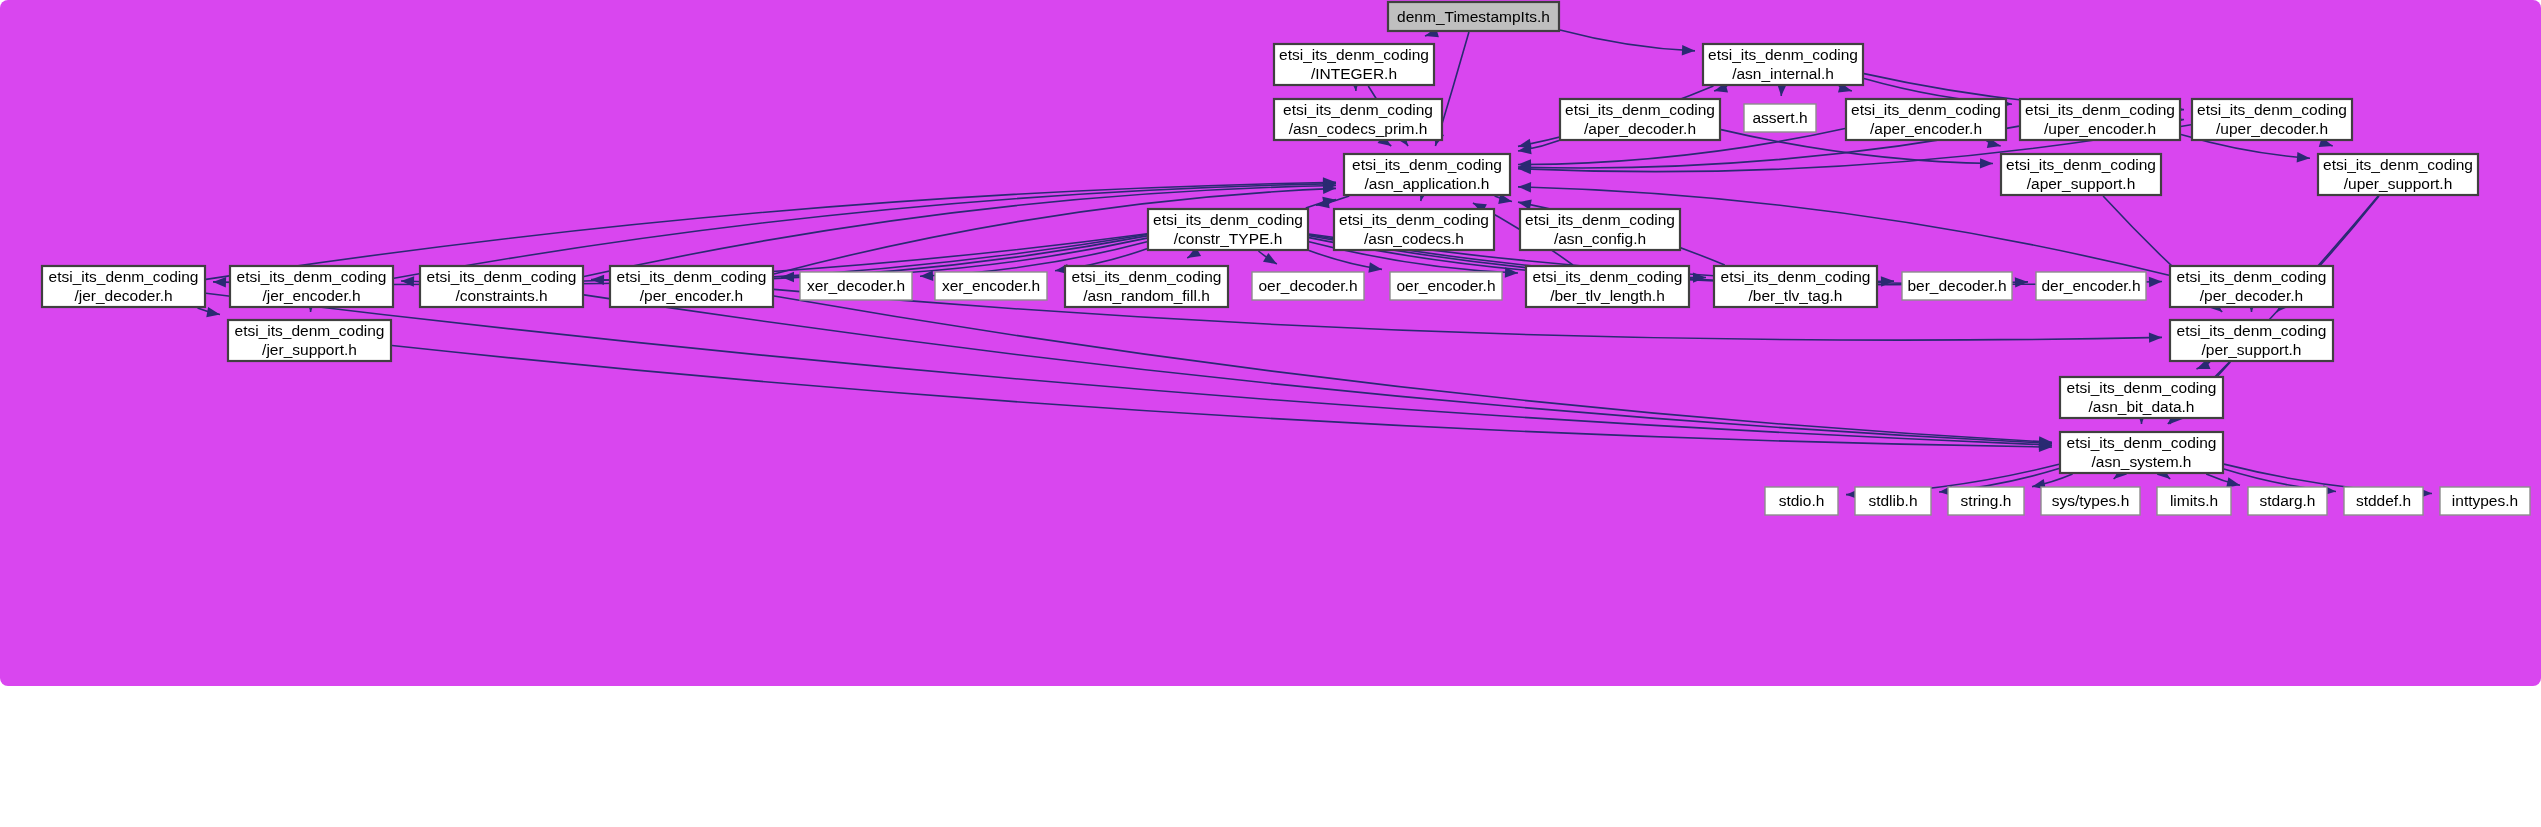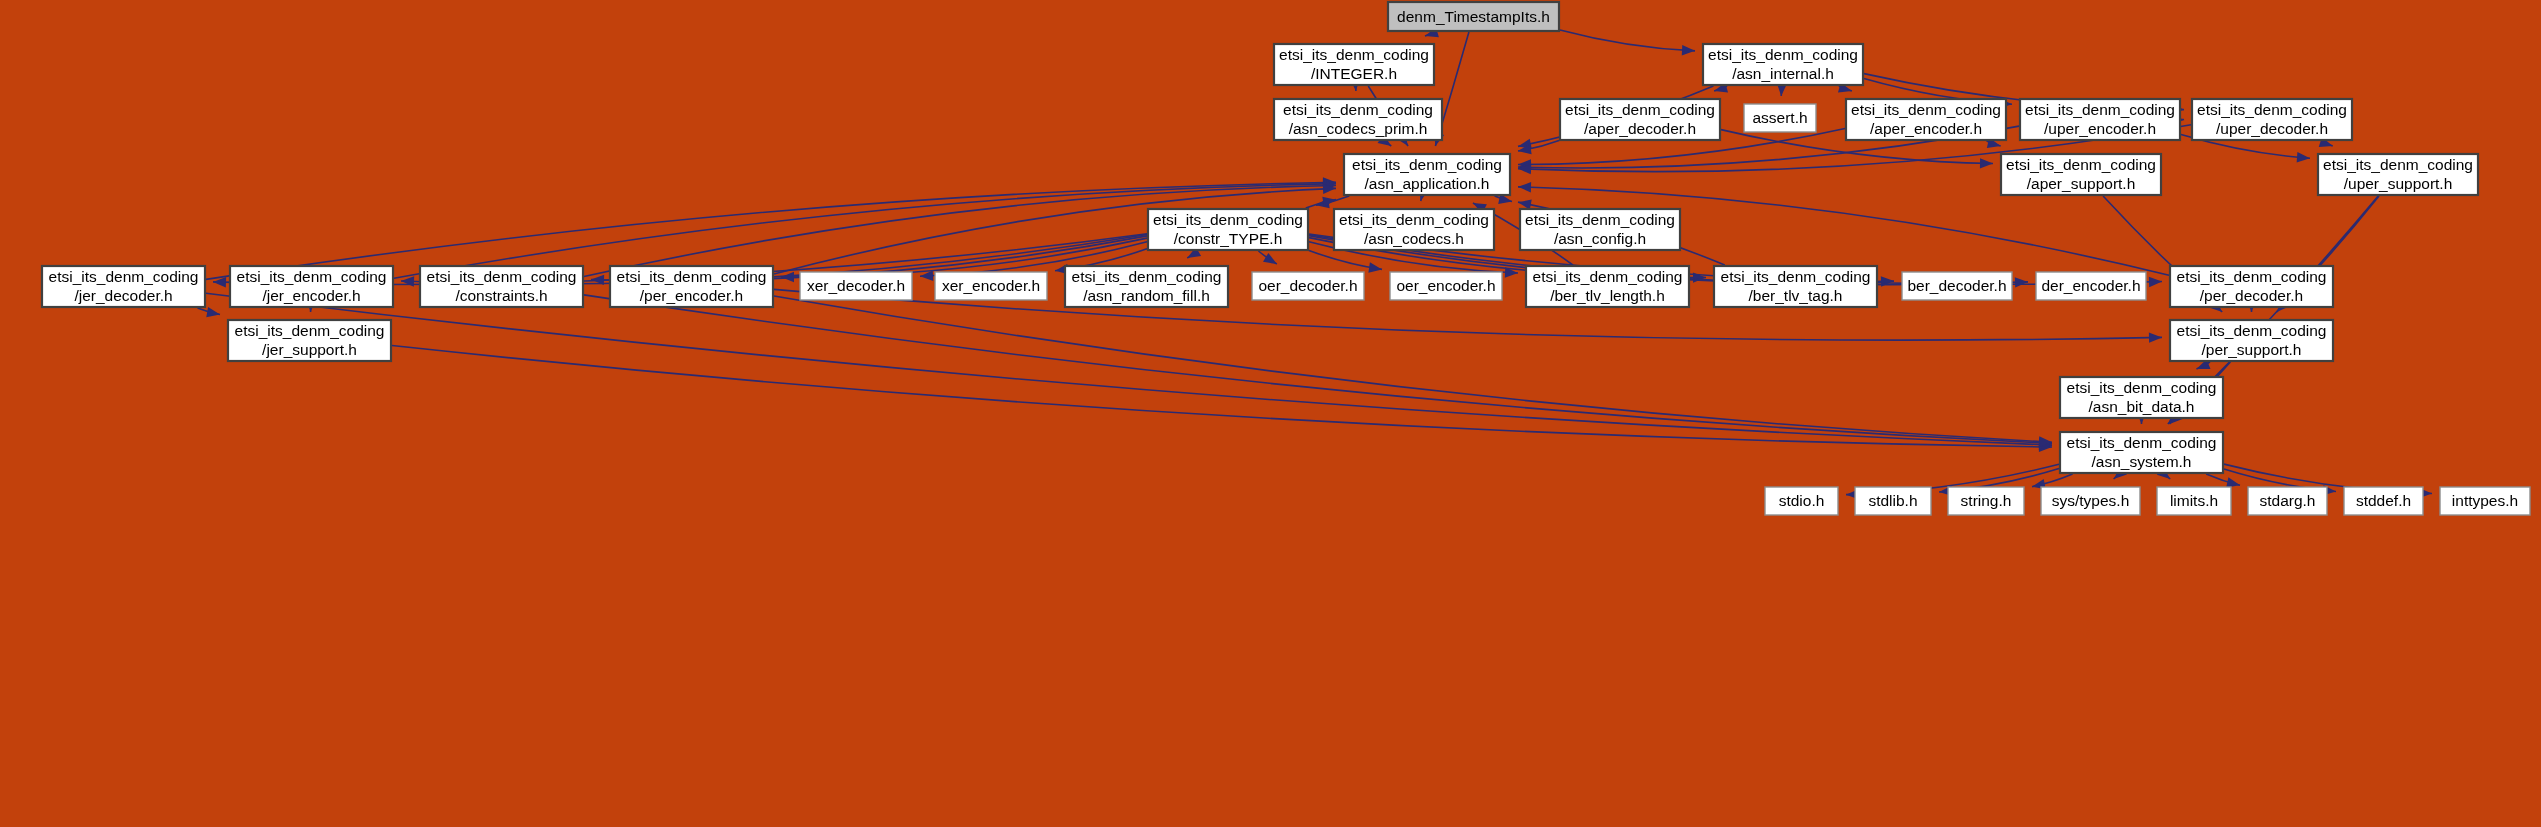--- a/index.html
+++ b/index.html
@@ -10,22 +10,23 @@
   }
   body {
     font-family: "Liberation Sans", sans-serif;
     width: 2541px;
     height: 827px;
     overflow: hidden;
   }
   #graph-root {
     position: relative;
     width: 2541px;
-    height: 827px;
-    background: #c2410c;
+    height: 686px;
+    background: #d946ef;
+    border-radius: 8px;
   }
   #graph-svg {
     position: absolute;
     top: 0;
     left: 0;
     width: 2541px;
     height: 827px;
     display: block;
   }
   .node-box {

